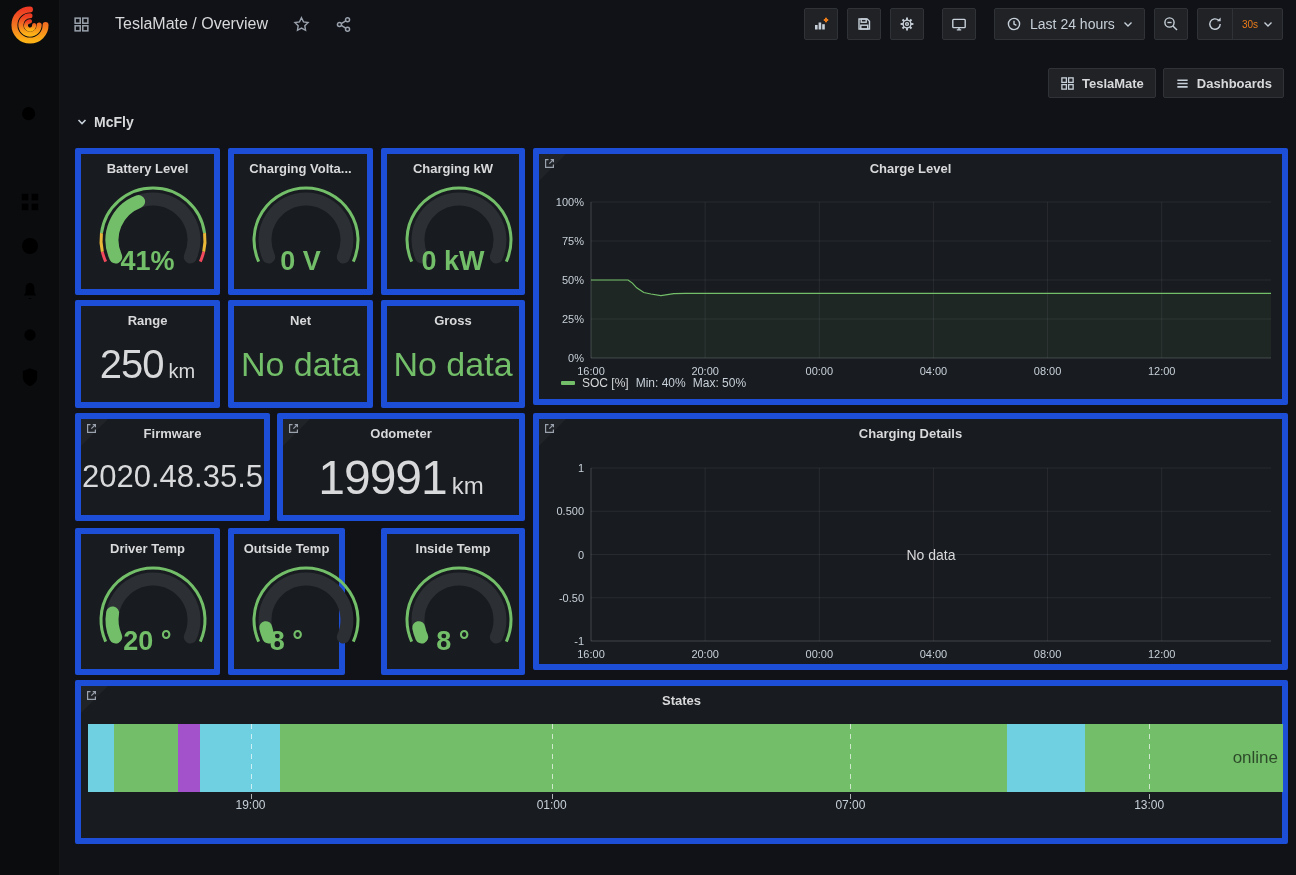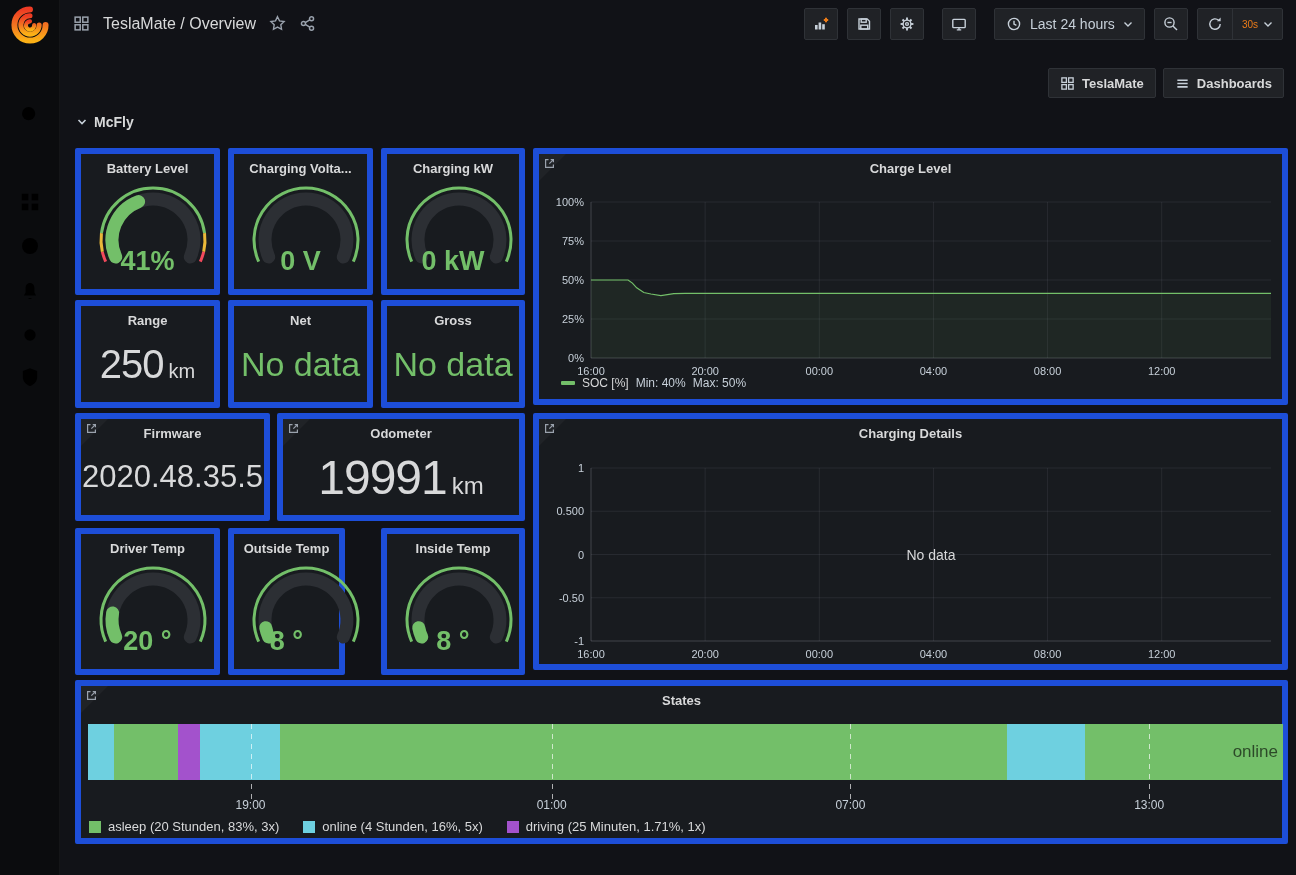--- a/index.html
+++ b/index.html
@@ -14,21 +14,21 @@
   .icon svg { stroke:currentColor; fill:none; stroke-width:1.4; }
 
   
   .sidebar { position:absolute; left:0; top:0; width:60px; height:875px; background:#0b0c0e; border-right:1px solid rgba(255,255,255,0.04); }
   .logo { position:absolute; left:8px; top:3px; width:44px; height:44px; cursor:pointer; }
   .side-icon { position:absolute; left:19px; width:22px; height:22px; cursor:pointer; color:#8e96a3; }
   .side-icon svg { stroke-width:1.6; }
 
   
   .topnav { position:absolute; left:60px; top:0; right:0; height:48px; display:flex; align-items:center; padding:0 13px; }
-  .crumb { display:flex; align-items:flex-start; gap:13px; }
+  .crumb { display:flex; align-items:flex-end; gap:25px; }
   .crumb-title { font-size:16px; font-weight:500; color:#d8d9da; cursor:pointer; }
   .crumb .icon { width:17px; height:17px; }
   .nav-actions { margin-left:auto; display:flex; align-items:center; gap:9px; }
   .btn { height:32px; background:#202226; border:1px solid #2f3237; border-radius:2px;
          display:flex; align-items:center; justify-content:center; color:#c7d0d9; cursor:pointer; }
   .icon-btn { width:34px; }
   .btn .icon { width:16px; height:16px; color:#c7d0d9; }
   .gap-l { margin-left:9px; }
   .time-btn { padding:0 11px; gap:8px; font-size:14px; font-weight:500; color:#c7d0d9; }
   .refresh-group { display:flex; padding:0; }
@@ -72,21 +72,21 @@
   
   .chart-mount { position:absolute; inset:0; }
   .tick { font-size:11px; fill:#c7d0d9; font-family:"Liberation Sans", sans-serif; }
   .nodata { font-size:14px; fill:#d8d9da; font-family:"Liberation Sans", sans-serif; }
   .legend-row { position:absolute; left:22px; bottom:9px; display:flex; align-items:center; gap:7px;
                 font-size:12px; color:#c7d0d9; cursor:pointer; }
   .lg-marker { width:14px; height:4px; border-radius:1px; background:#73bf69; }
   .lg-name { color:#d8d9da; }
 
   
-  .tl-bar { position:absolute; left:7px; top:38px; width:1195px; height:56px; background:#202226; }
+  .tl-bar { position:absolute; left:7px; top:38px; width:1195px; height:68px; background:#202226; }
   .seg { position:absolute; top:0; bottom:0; }
   .tgrid { position:absolute; top:0; width:1px; height:80px;
            background:repeating-linear-gradient(to bottom, rgba(255,255,255,0.65) 0 5px, transparent 5px 10px); }
   .tl-current { position:absolute; right:5px; top:50%; transform:translateY(-50%);
                 font-size:17px; color:rgba(0,0,0,0.62); }
   .tl-axis { position:absolute; left:7px; top:112px; width:1195px; height:16px; }
   .tlabel { position:absolute; transform:translateX(-50%); font-size:12px; color:#c7d0d9; }
   .tl-legend { position:absolute; left:8px; top:133px; display:flex; align-items:center; gap:24px; }
   .tl-legend .item { display:flex; align-items:center; gap:7px; font-size:13px; color:#d8d9da; cursor:pointer; }
   .lg-swatch { width:12px; height:12px; }
@@ -554,27 +554,13 @@
       <div class="tgrid" style="left:63.80%"></div>
       <div class="tgrid" style="left:88.80%"></div>
       <div class="tl-current">online</div>
     </div>
   <div class="tl-axis">
       <div class="tlabel" style="left:13.60%">19:00</div>
       <div class="tlabel" style="left:38.80%">01:00</div>
       <div class="tlabel" style="left:63.80%">07:00</div>
       <div class="tlabel" style="left:88.80%">13:00</div>
     </div>
-  <div class="tl-legend">
-    <span class="item">
-      <span class="lg-swatch" style="background: rgb(115, 191, 105);"></span>
-      <span>asleep (20 Stunden, 83%, 3x)</span>
-    </span>
-    <span class="item">
-      <span class="lg-swatch" style="background: rgb(110, 208, 224);"></span>
-      <span>online (4 Stunden, 16%, 5x)</span>
-    </span>
-    <span class="item">
-      <span class="lg-swatch" style="background: rgb(163, 82, 204);"></span>
-      <span>driving (25 Minuten, 1.71%, 1x)</span>
-    </span>
-  </div>
 </section>
 
 </body></html>

